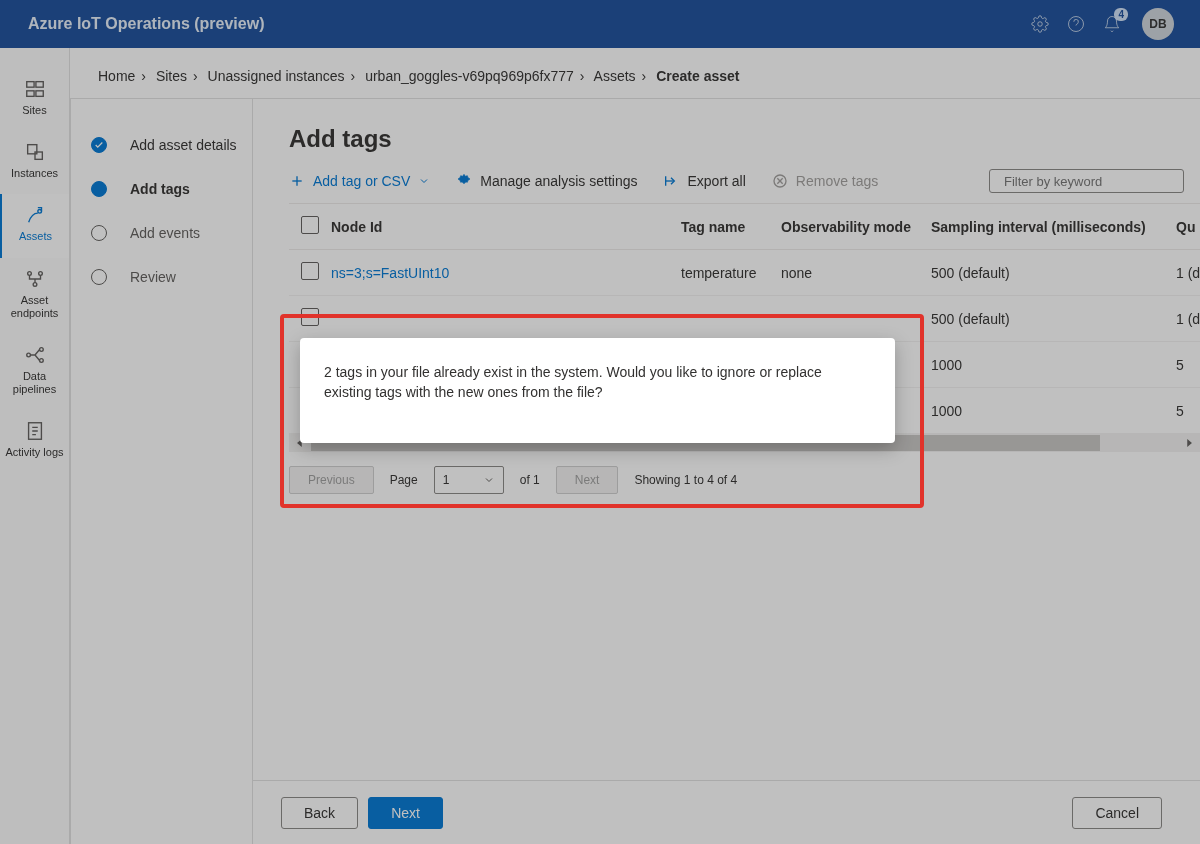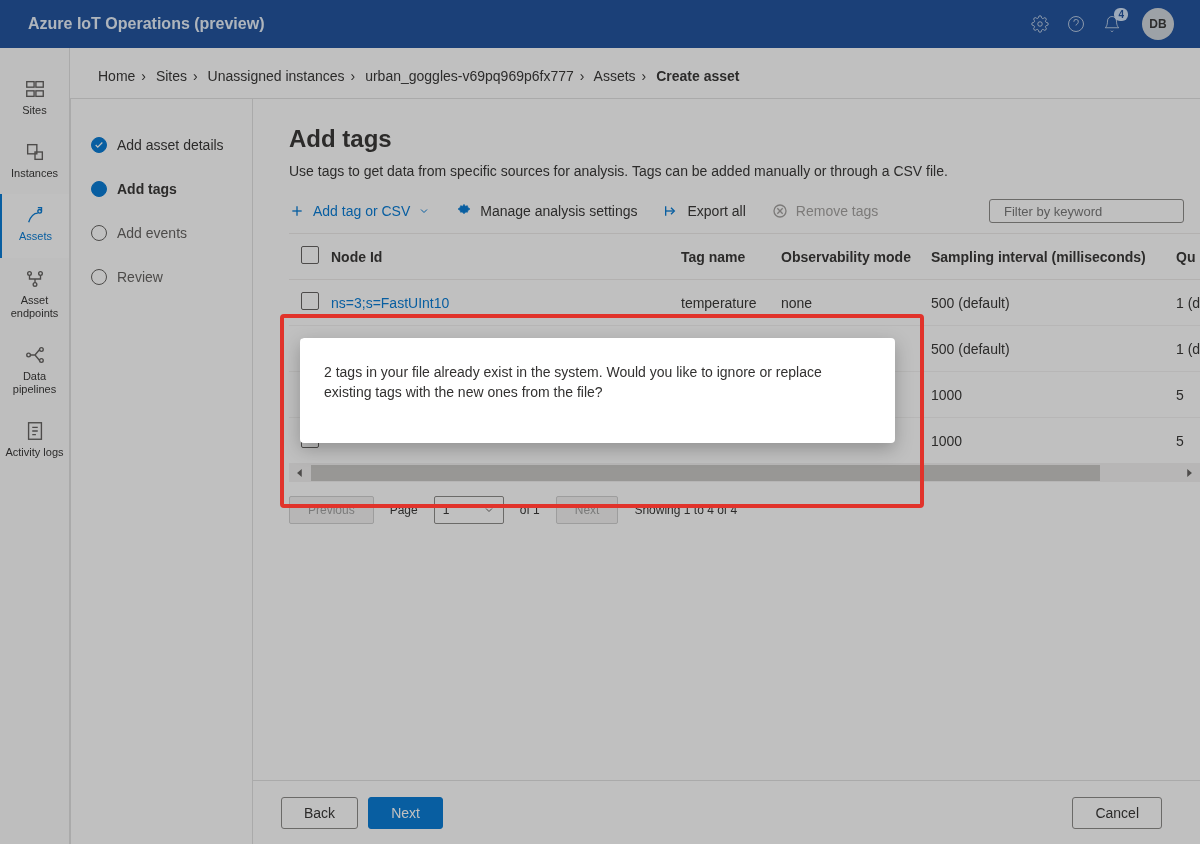--- a/index.html
+++ b/index.html
@@ -26,21 +26,21 @@
 .content { flex:1; display:flex; flex-direction:column; overflow:hidden;}
 .breadcrumb { padding: 20px 0 14px 28px; font-size:14px; color:#323130; }
 .breadcrumb a { color:#323130; text-decoration:none; }
 .breadcrumb .sep { margin:0 6px; color:#323130; }
 .breadcrumb b { font-weight:600; }
 
 .page-body { flex:1; display:flex; border-top:1px solid #e1e1e1; border-left:1px solid #e1e1e1; background:#fff; overflow:hidden; }
 
 
 .steps { width:182px; border-right:1px solid #e1e1e1; padding:24px 0 0 20px; }
-.step { display:flex; align-items:center; gap:10px; padding:14px 0; font-size:14px; color:#605e5c; cursor:pointer; }
+.step { display:flex; align-items:center; gap:23px; padding:14px 0; font-size:14px; color:#605e5c; cursor:pointer; }
 .step .circle { width:16px; height:16px; border-radius:50%; border:1px solid #605e5c; flex-shrink:0; display:flex; align-items:center; justify-content:center;}
 .step.done .circle { background:#0078d4; border-color:#0078d4; }
 .step.done .circle svg { width:10px; height:10px; stroke:#fff; fill:none; stroke-width:3;}
 .step.done { color:#323130; }
 .step.active .circle { background:#0078d4; border-color:#0078d4; }
 .step.active { color:#323130; font-weight:700; }
 
 
 .main { flex:1; padding: 26px 0 0 36px; overflow:hidden; display:flex; flex-direction:column;}
 .main h1 { font-size:24px; font-weight:600; margin-bottom:10px;}
@@ -205,21 +205,20 @@
             <span>Add events</span>
           </div>
         <div class="step">
             <span class="circle"></span>
             <span>Review</span>
           </div>
       </div>
 
       <div class="main">
         <h1>Add tags</h1>
-        <div class="desc">Use tags to get data from specific sources for analysis. Tags can be added manually or through a CSV file.</div>
 
         <div class="cmdbar">
           <div class="cmditem blue">
             <svg viewBox="0 0 24 24" stroke="#0078d4" fill="none" stroke-width="2">
                 <line x1="12" y1="5" x2="12" y2="19"></line>
                 <line x1="5" y1="12" x2="19" y2="12"></line>
               </svg>
             <span>Add tag or CSV</span>
             <svg viewBox="0 0 24 24" stroke="#0078d4" fill="none" stroke-width="2" style="width:12px;height:12px;">
                 <polyline points="6 9 12 15 18 9"></polyline>

